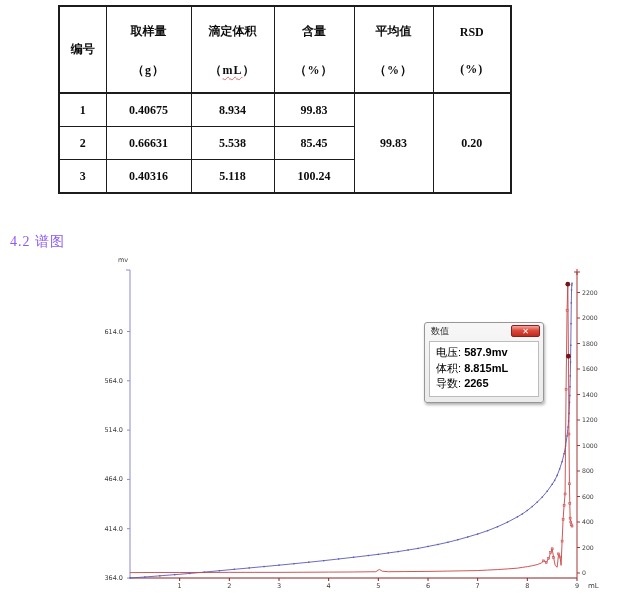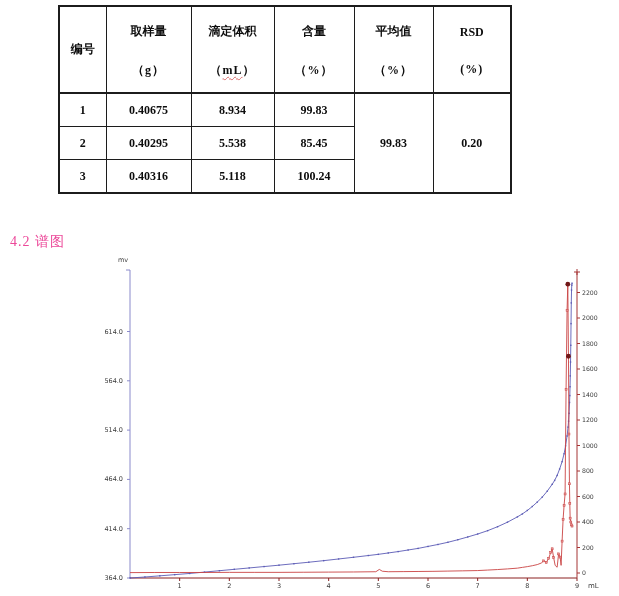--- a/index.html
+++ b/index.html
@@ -26,21 +26,21 @@
   th.center-one { vertical-align:middle; }
   .wavy-misspell {
     text-decoration-line:underline; text-decoration-style:wavy;
     text-decoration-color:#d96a6a; text-decoration-thickness:1px;
     text-underline-offset:2px;
   }
 
   
   .section-heading {
     position:absolute; left:10px; top:233px; font-size:14px;
-    font-family:"Liberation Serif", serif; color:#ec4899; letter-spacing:1px;
+    font-family:"Liberation Serif", serif; color:#8b5cf6; letter-spacing:1px;
   }
 
   
   #chart-svg { position:absolute; left:0; top:252px; }
 
   
   .popup {
     position:absolute; left:424px; top:322px; width:118px;
     background:linear-gradient(#f7f7f7,#ebebeb);
     border:1px solid #979797; border-radius:3px;
@@ -110,21 +110,21 @@
       <tr>
         <td>1</td>
         <td>0.40675</td>
         <td>8.934</td>
         <td>99.83</td>
         <td rowspan="3">99.83</td>
         <td rowspan="3">0.20</td>
       </tr>
       <tr>
         <td>2</td>
-        <td>0.40295</td>
+        <td>0.66631</td>
         <td>5.538</td>
         <td>85.45</td>
       </tr>
       <tr>
         <td>3</td>
         <td>0.40316</td>
         <td>5.118</td>
         <td>100.24</td>
       </tr>
     </tbody>
@@ -289,14 +289,25 @@
         <rect x="569.7916666666666" y="269" width="2" height="2" fill="#e79a9a" stroke="#c94343" stroke-width="0.5"></rect>
         <rect x="570.5366666666666" y="271.805" width="2" height="2" fill="#e79a9a" stroke="#c94343" stroke-width="0.5"></rect>
         <rect x="571.0333333333333" y="273.08" width="2" height="2" fill="#e79a9a" stroke="#c94343" stroke-width="0.5"></rect>
       </g>
       <g>
         <circle cx="567.8116666666666" cy="32.21249999999998" r="2.4" fill="#701818"></circle>
         <circle cx="568.4573333333333" cy="104.25" r="2.4" fill="#701818"></circle>
       </g>
     </svg>
 
+  <div class="popup">
+    <div class="popup-titlebar">
+      <span class="popup-title">数值</span>
+      <span class="popup-close"><span>✕</span></span>
+    </div>
+    <div class="popup-body">
+      <div class="popup-row"><span>电压:</span> <span class="popup-value">587.9mv</span></div>
+      <div class="popup-row"><span>体积:</span> <span class="popup-value">8.815mL</span></div>
+      <div class="popup-row"><span>导数:</span> <span class="popup-value">2265</span></div>
+    </div>
+  </div>
 
 </div>
 
 </body></html>

